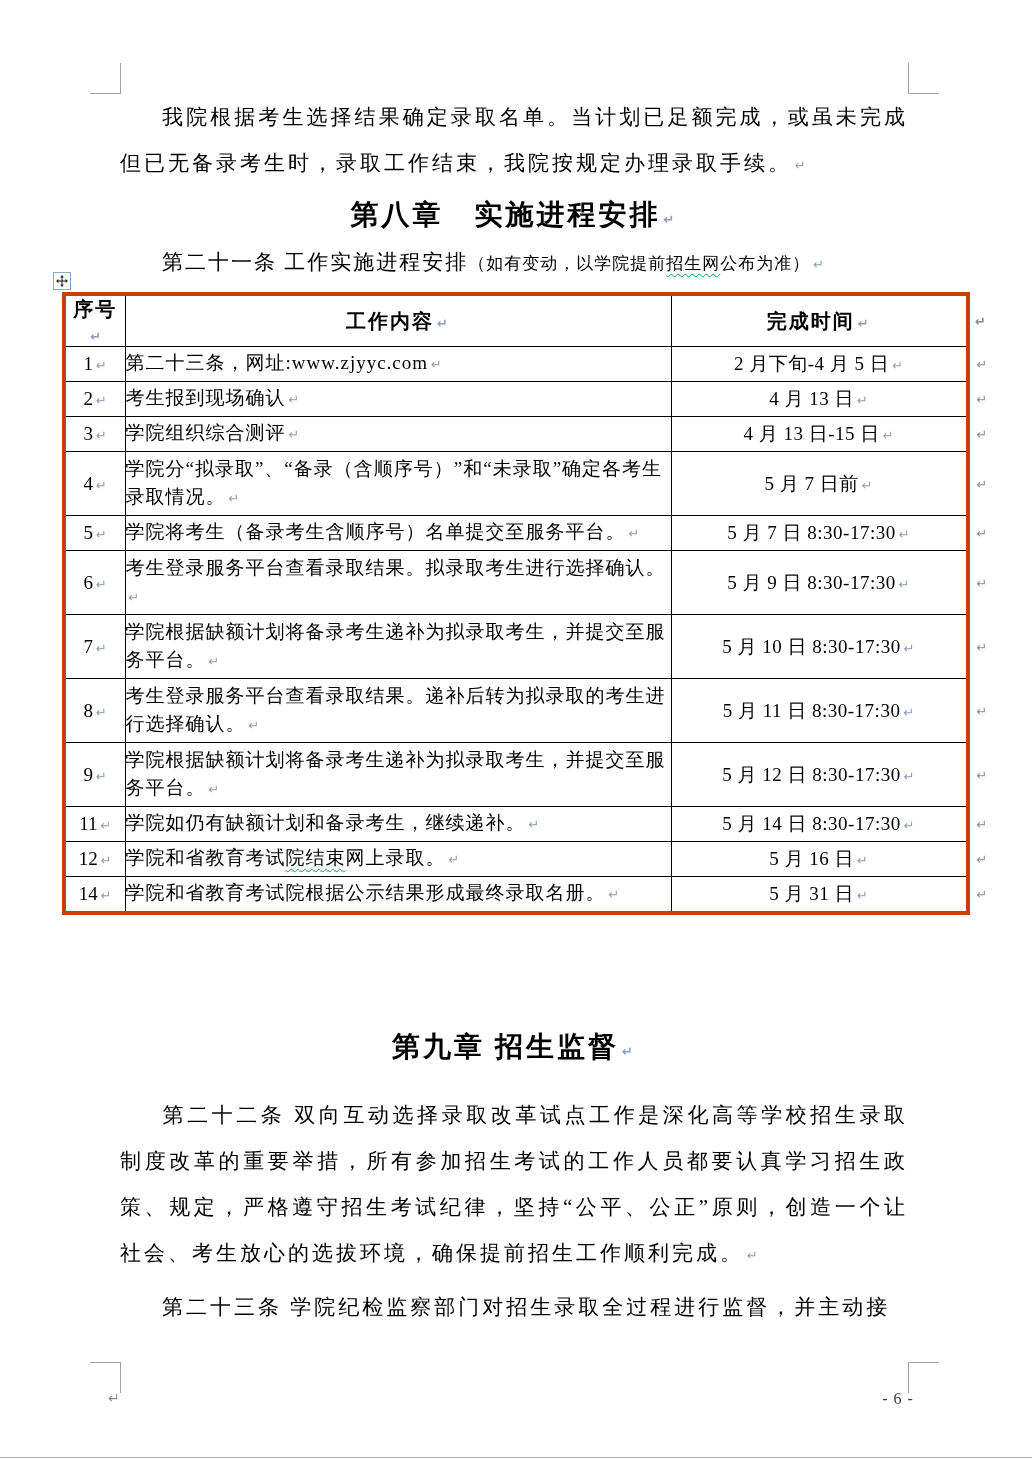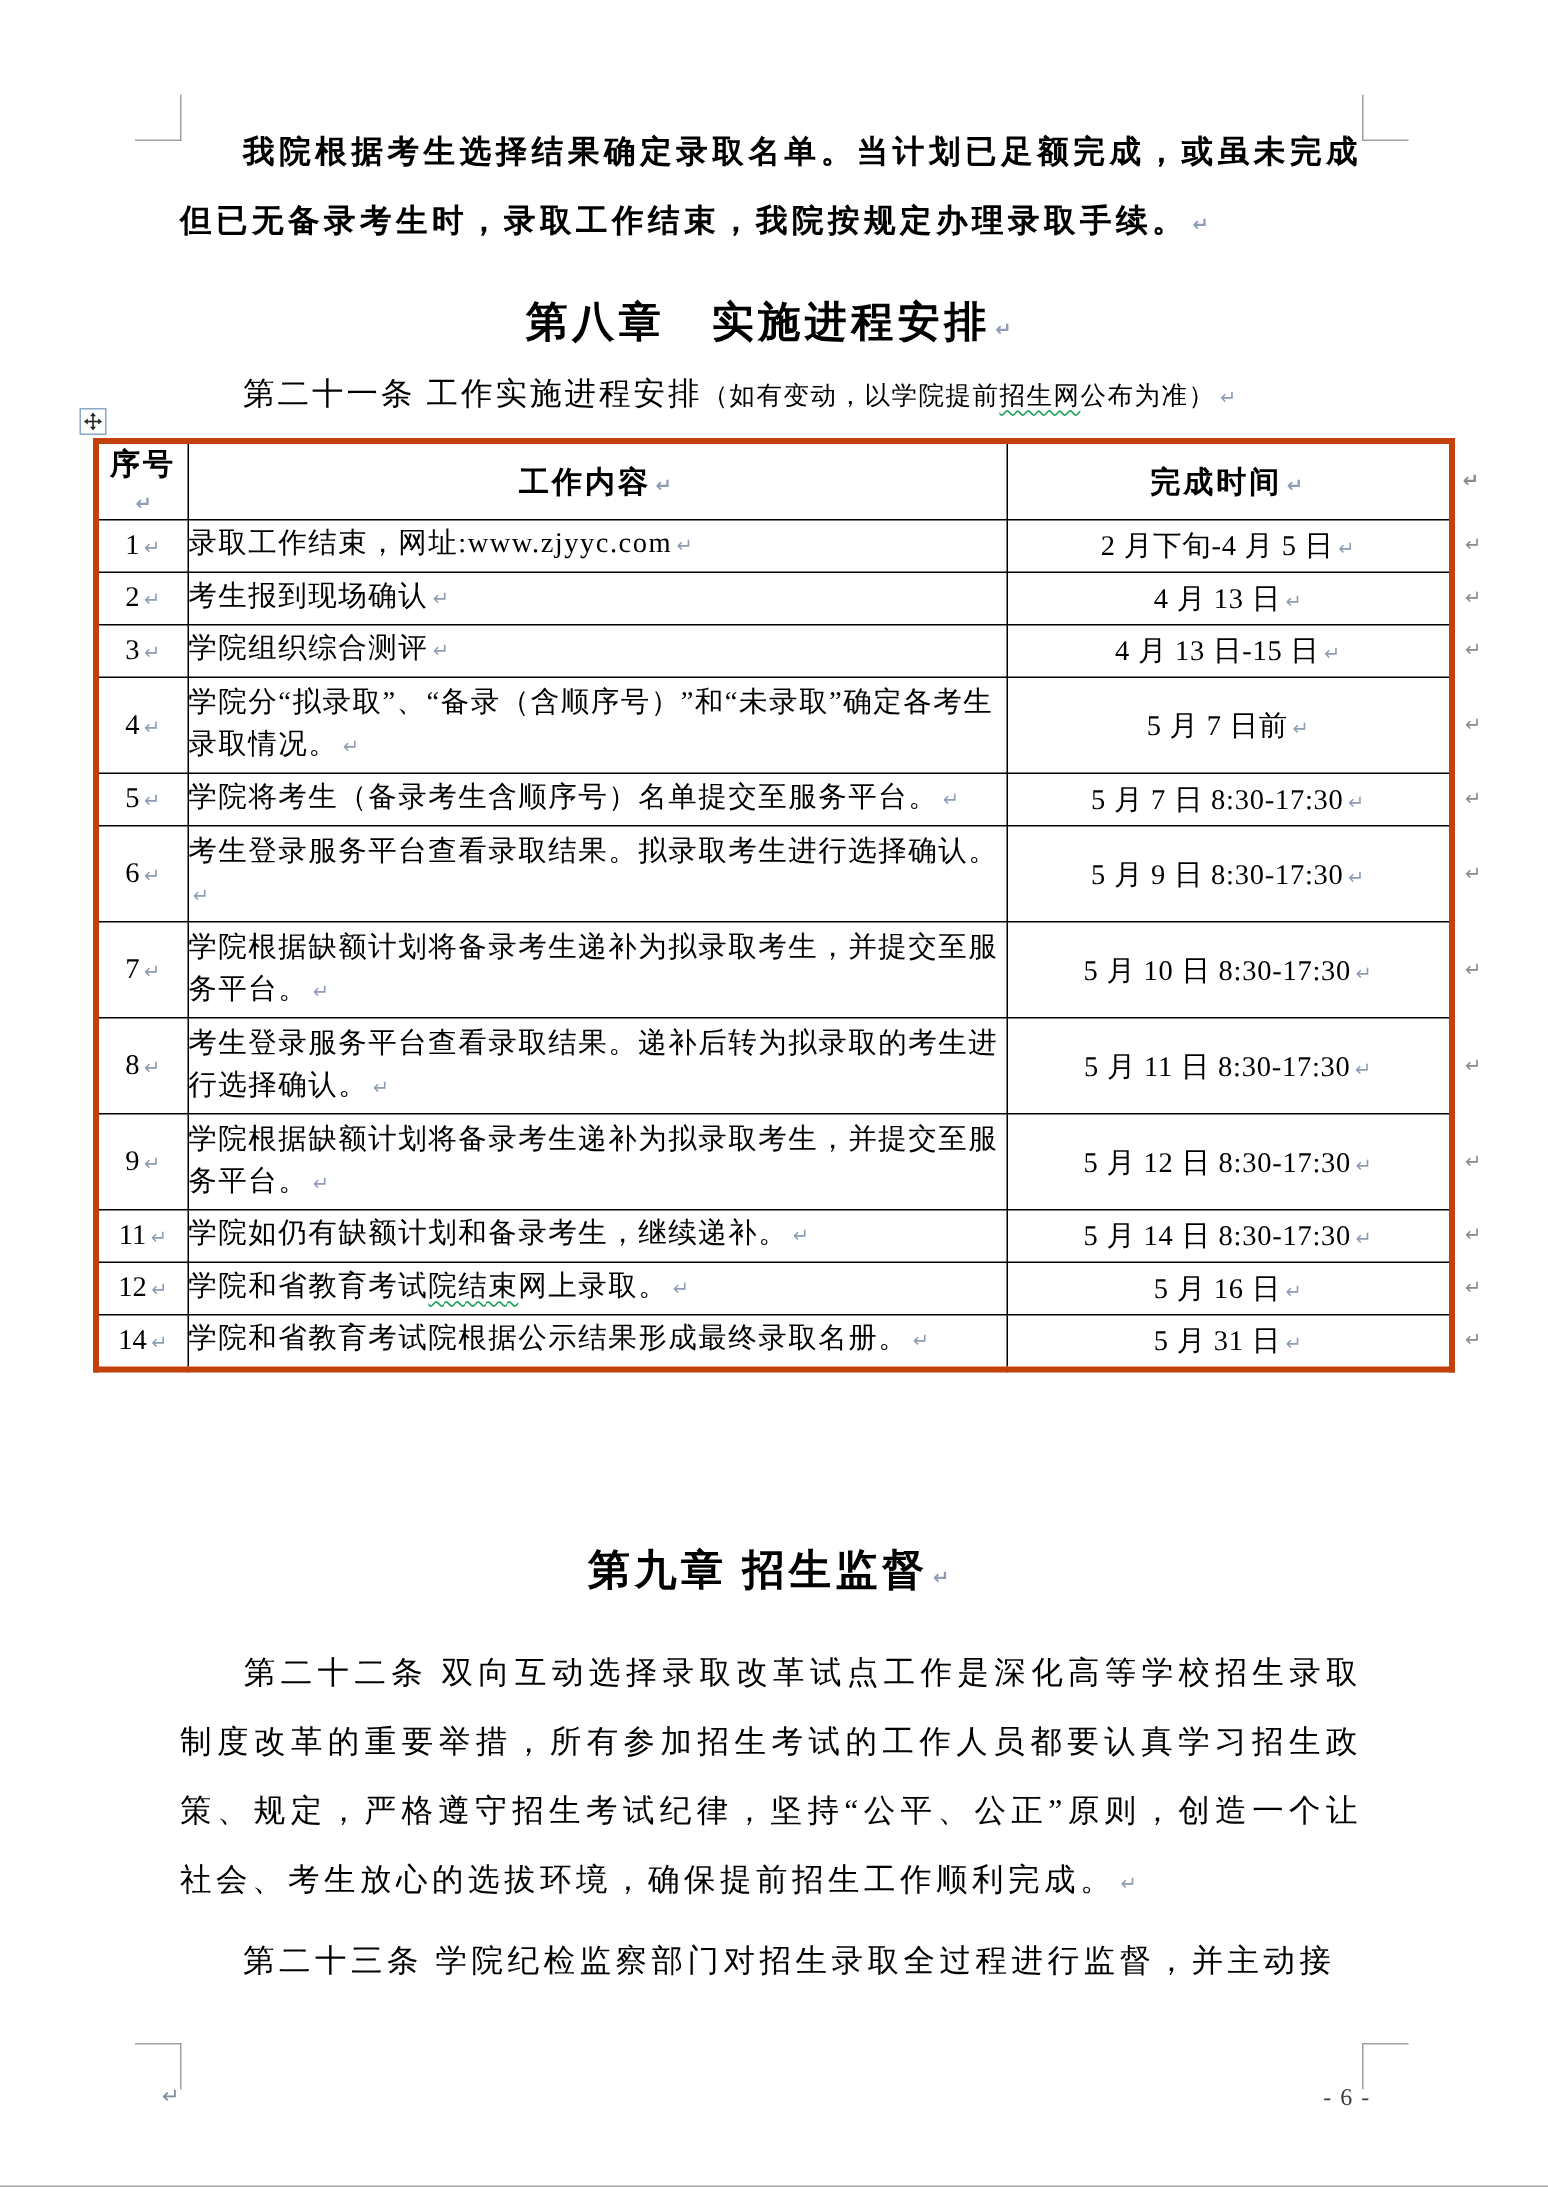--- a/index.html
+++ b/index.html
@@ -46,21 +46,21 @@
 </style>
 </head>
 <body>
 
 <div class="crop tl"></div>
 <div class="crop tr"></div>
 <div class="crop bl"></div>
 <div class="crop br"></div>
 <div class="page-edge"></div>
 
-<p class="block para" style="top:78px;font-weight:bold;"><span class="indent"></span><span>我院根据考生选择结果确定录取名单。当计划已足额完成，或虽未完成但已无备录考生时，录取工作结束，我院按规定办理录取手续。</span><span class="pilcrow">↵</span></p>
+<p class="block para" style="top:94px;"><span class="indent"></span><span>我院根据考生选择结果确定录取名单。当计划已足额完成，或虽未完成但已无备录考生时，录取工作结束，我院按规定办理录取手续。</span><span class="pilcrow">↵</span></p>
 
 <h1 class="block heading" style="top:196px;"><span>第八章　实施进程安排</span><span class="pilcrow">↵</span></h1>
 
 <p class="block art21" style="top:248px;"><span class="indent" style="display:inline-block;width:42px;"></span><span>第二十一条 工作实施进程安排</span><span class="note"><span>（如有变动，以学院提前</span><span class="wavy">招生网</span><span>公布为准）</span></span><span class="pilcrow">↵</span></p>
 
 <div class="handle">
   <svg width="12" height="12" viewBox="0 0 16 16">
     <g fill="#222222">
       <rect x="7.3" y="3" width="1.4" height="10"></rect>
       <rect x="3" y="7.3" width="10" height="1.4"></rect>
@@ -82,21 +82,21 @@
     <thead>
       <tr>
         <th><span>序号</span><span class="pilcrow">↵</span></th>
         <th><span>工作内容</span><span class="pilcrow">↵</span></th>
         <th><span>完成时间</span><span class="pilcrow">↵</span><span class="row-mark">↵</span></th>
       </tr>
     </thead>
     <tbody id="sched-body">
         <tr>
           <td class="seq"><span>1</span><span class="pilcrow">↵</span></td>
-          <td class="content"><span>录取工作结束，网址:www.zjyyc.com</span><span class="pilcrow">↵</span></td>
+          <td class="content"><span>第二十三条，网址:www.zjyyc.com</span><span class="pilcrow">↵</span></td>
           <td class="time"><span>2 月下旬-4 月 5 日</span><span class="pilcrow">↵</span><span class="row-mark">↵</span></td>
         </tr>
         <tr>
           <td class="seq"><span>2</span><span class="pilcrow">↵</span></td>
           <td class="content"><span>考生报到现场确认</span><span class="pilcrow">↵</span></td>
           <td class="time"><span>4 月 13 日</span><span class="pilcrow">↵</span><span class="row-mark">↵</span></td>
         </tr>
         <tr>
           <td class="seq"><span>3</span><span class="pilcrow">↵</span></td>
           <td class="content"><span>学院组织综合测评</span><span class="pilcrow">↵</span></td>

